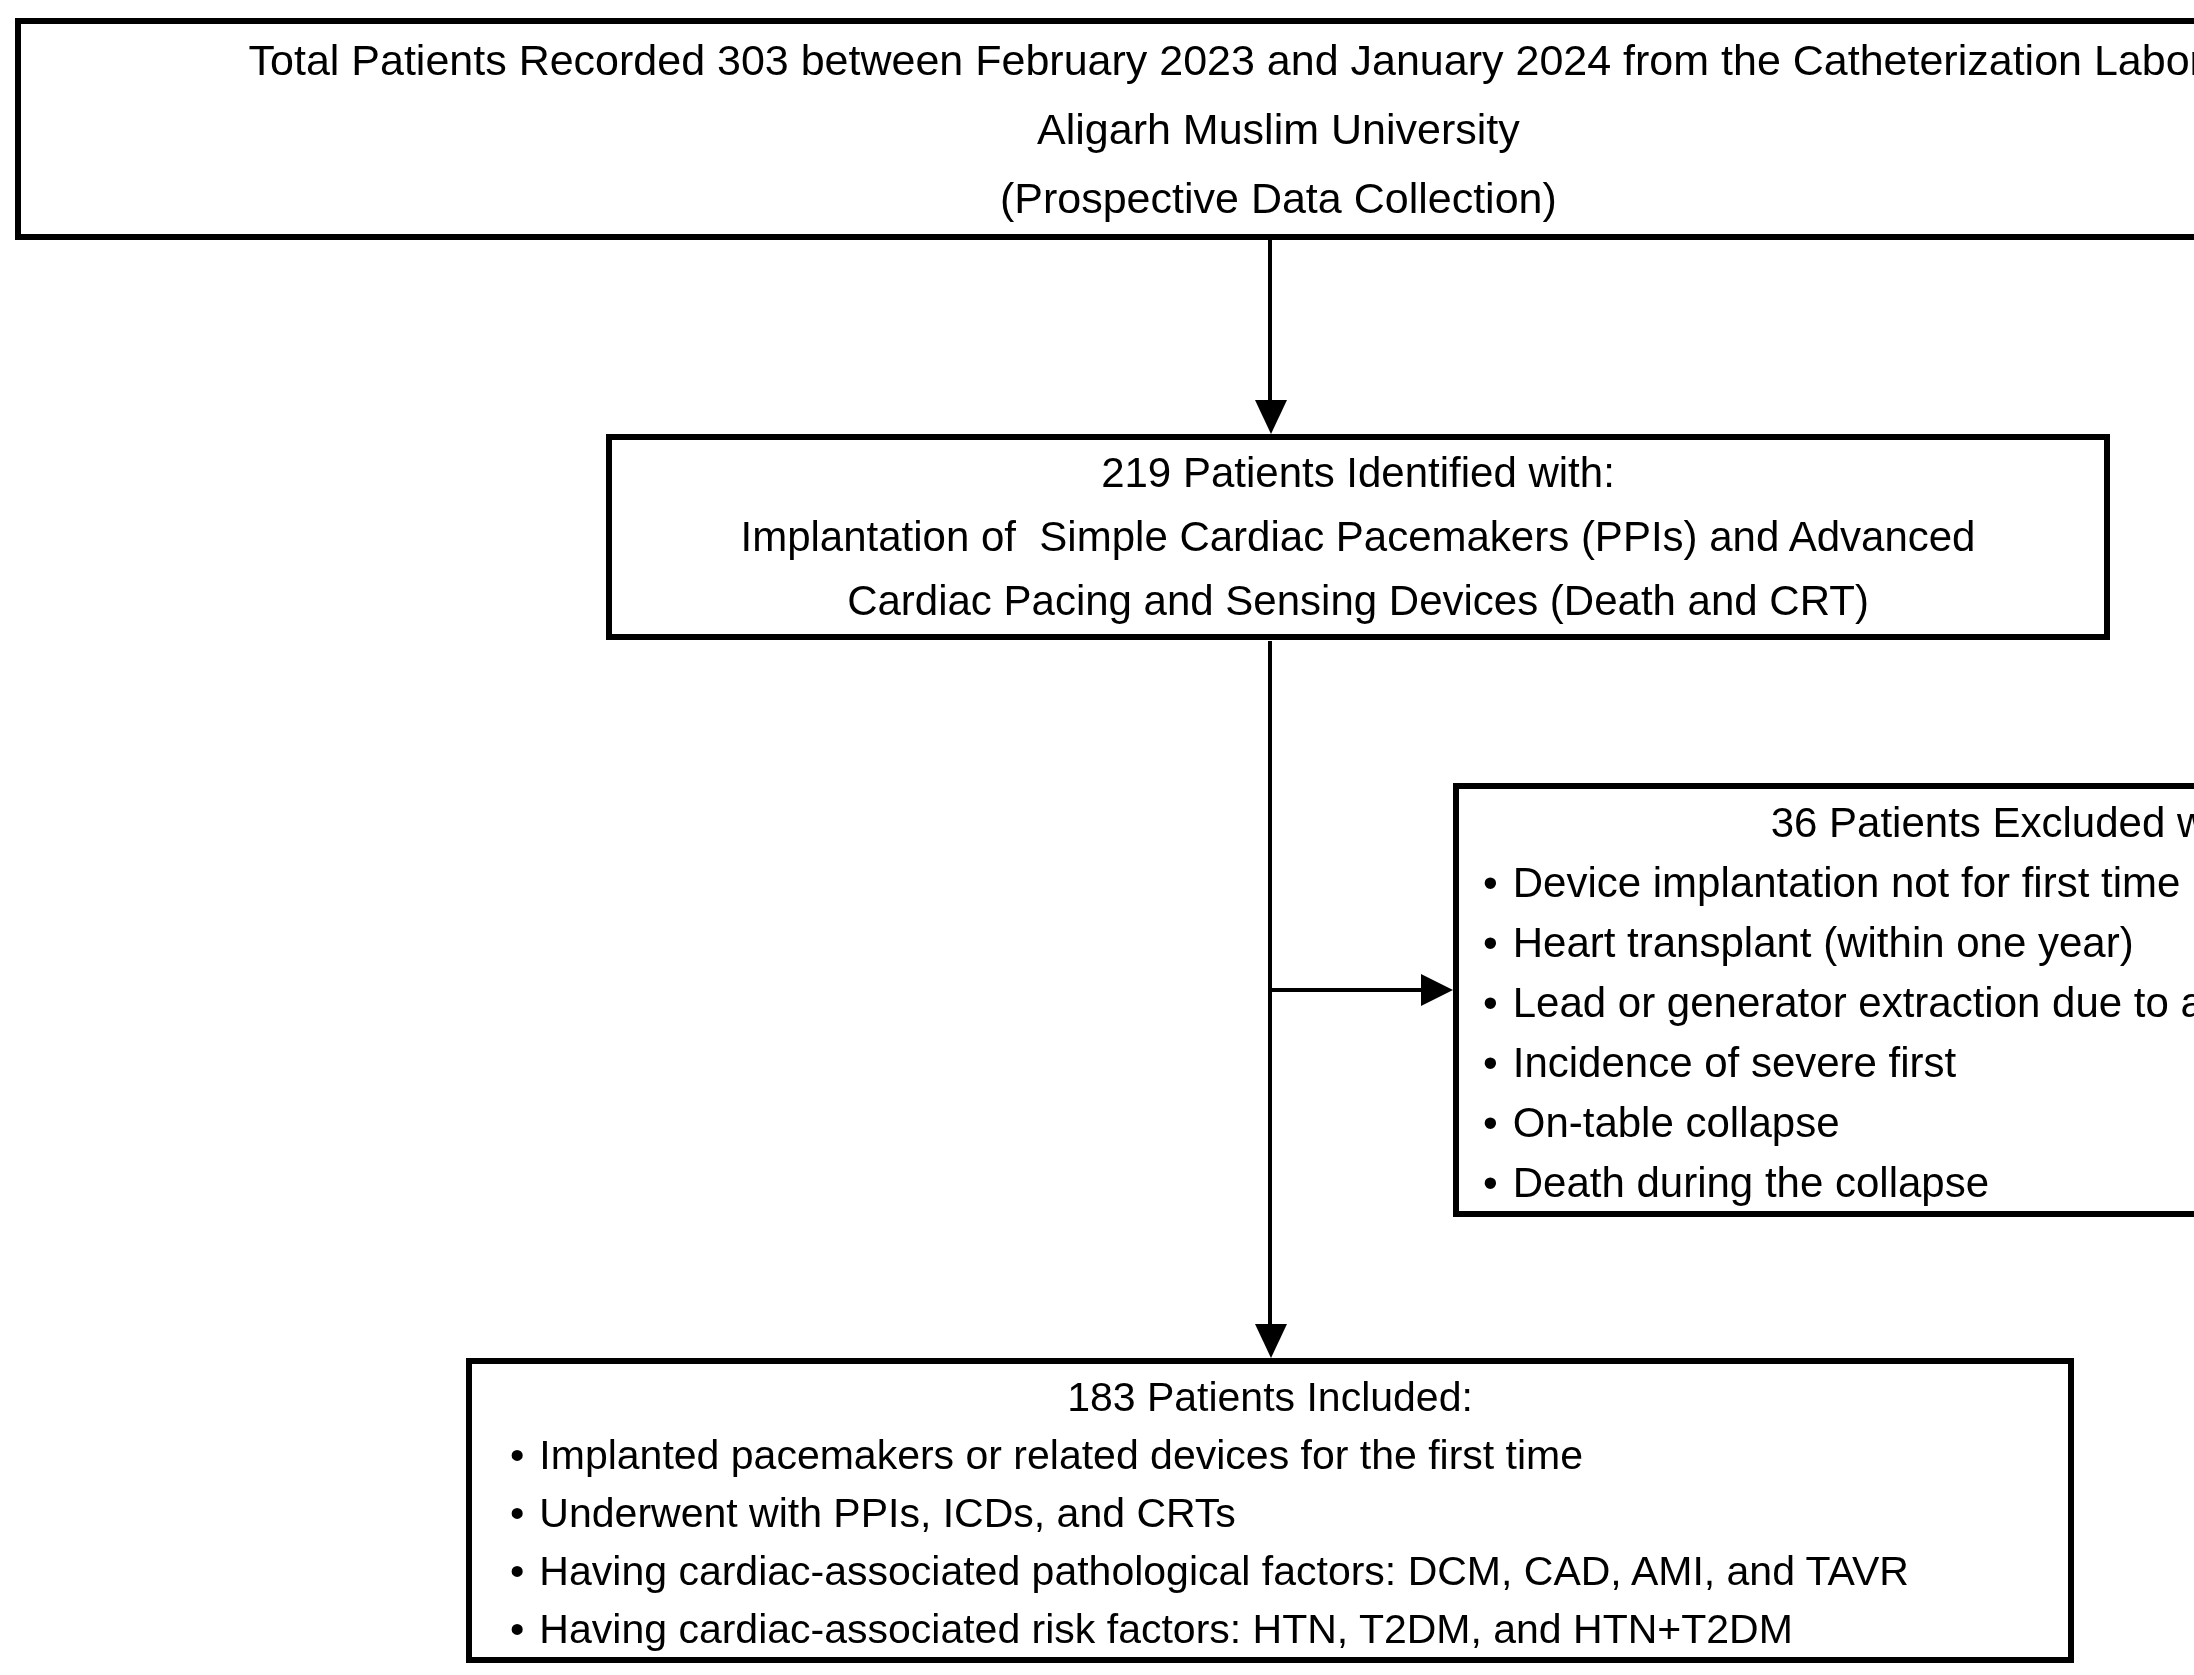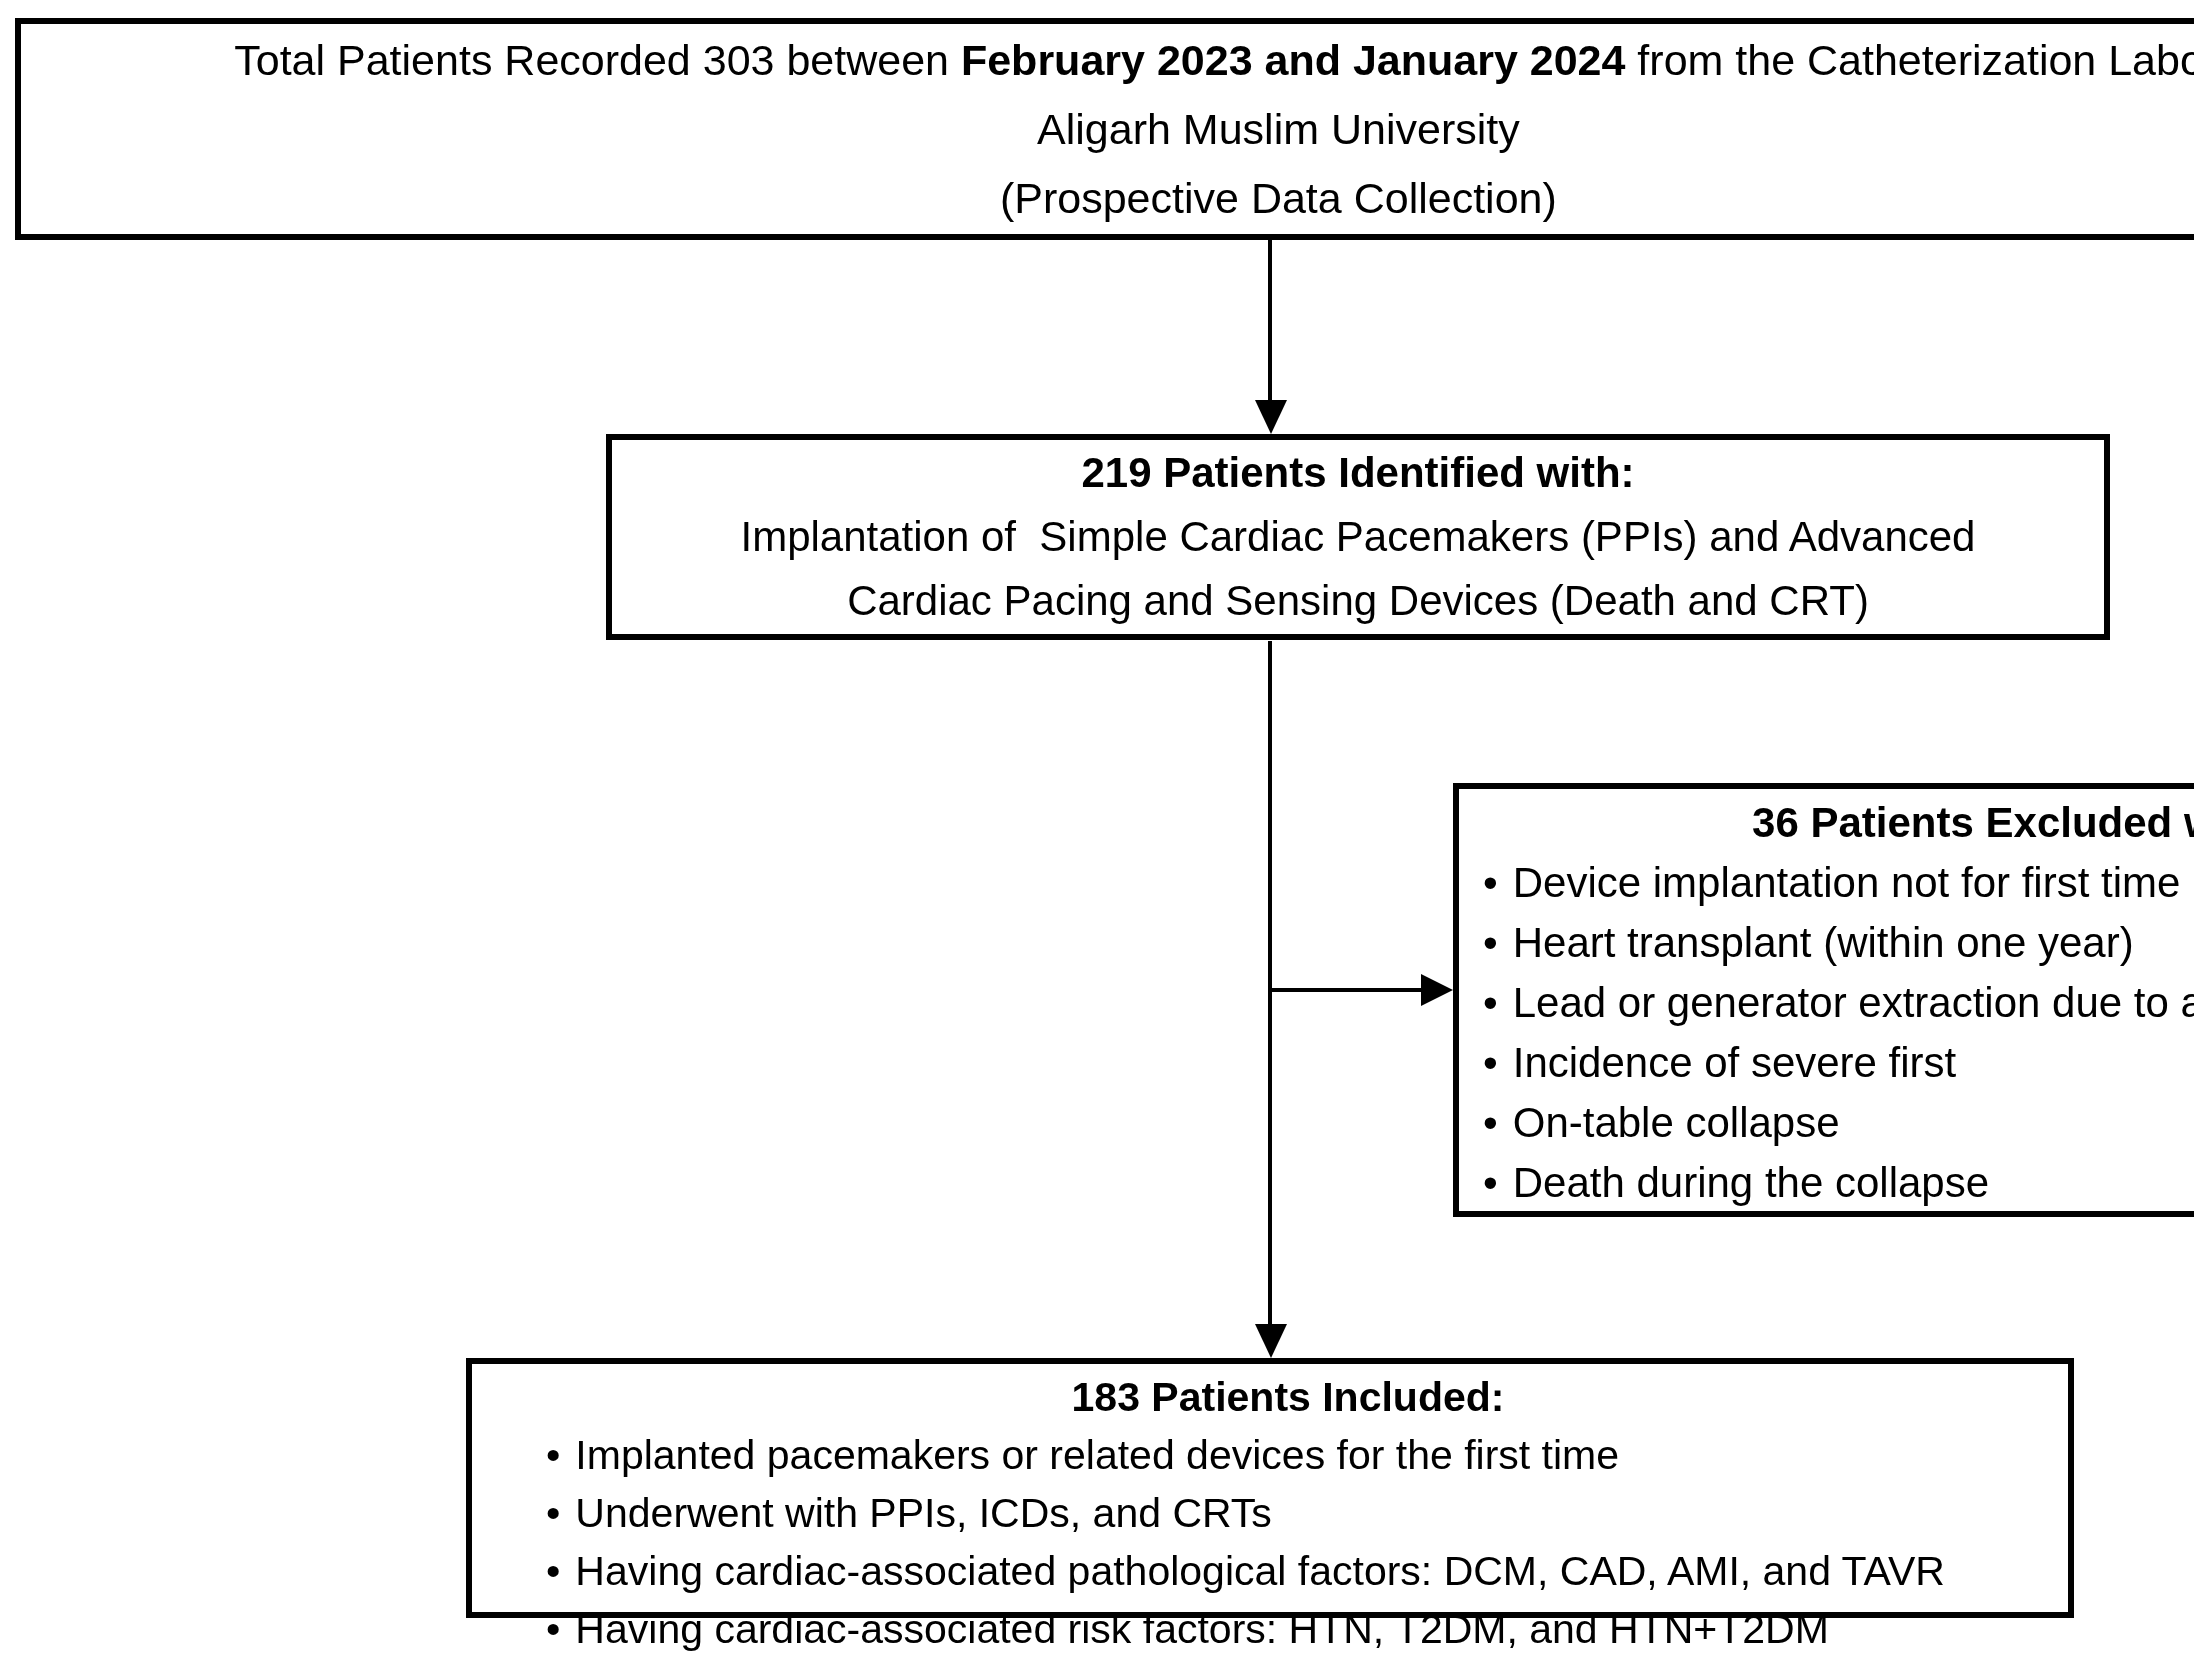--- a/index.html
+++ b/index.html
@@ -12,39 +12,39 @@
     color: #000000;
     overflow: hidden;
   }
   .box {
     position: absolute;
     box-sizing: border-box;
     border: 6.1px solid #000000;
     background: #ffffff;
   }
   .line { white-space: pre; }
-  .b { font-weight: bold; }
+  .b { font-weight: normal; }
   .center { text-align: center; }
 
   
   #top-box { left: 15.4px; top: 17.6px; width: 2526px; height: 222px; padding-top: 2.6px; }
   #top-box .line { font-size: 43px; line-height: 69px; text-align: center; }
 
   
   #identified-box { left: 606px; top: 434px; width: 1504px; height: 206px; padding-top: 0.9px; }
   #identified-box .line { font-size: 42px; line-height: 64px; text-align: center; }
 
   
   #excluded-box { left: 1453px; top: 783px; width: 1128px; height: 434px; padding-top: 3.5px; }
   #excluded-box .line { font-size: 42px; line-height: 60px; }
   #excluded-box ul { margin: 0; padding: 0 0 0 24px; list-style: none; }
   #excluded-box li { font-size: 42px; line-height: 60px; white-space: pre; }
 
   
-  #included-box { left: 466px; top: 1358px; width: 1608px; height: 260px; padding-top: 4.4px; padding-left: 36px; }
+  #included-box { left: 466px; top: 1358px; width: 1608px; height: 305px; padding-top: 4.4px; }
   #included-box .line { font-size: 41px; line-height: 58px; }
   #included-box ul { margin: 0; padding: 0 0 0 22px; list-style: none; }
   #included-box li { font-size: 41px; line-height: 58px; white-space: pre; margin-left: 16px; }
 
   .blt { display: inline-block; margin-right: 15px; }
 
   
   .vline { position: absolute; width: 4px; background: #000000; }
   .hline { position: absolute; height: 4px; background: #000000; }
   .head-down {

